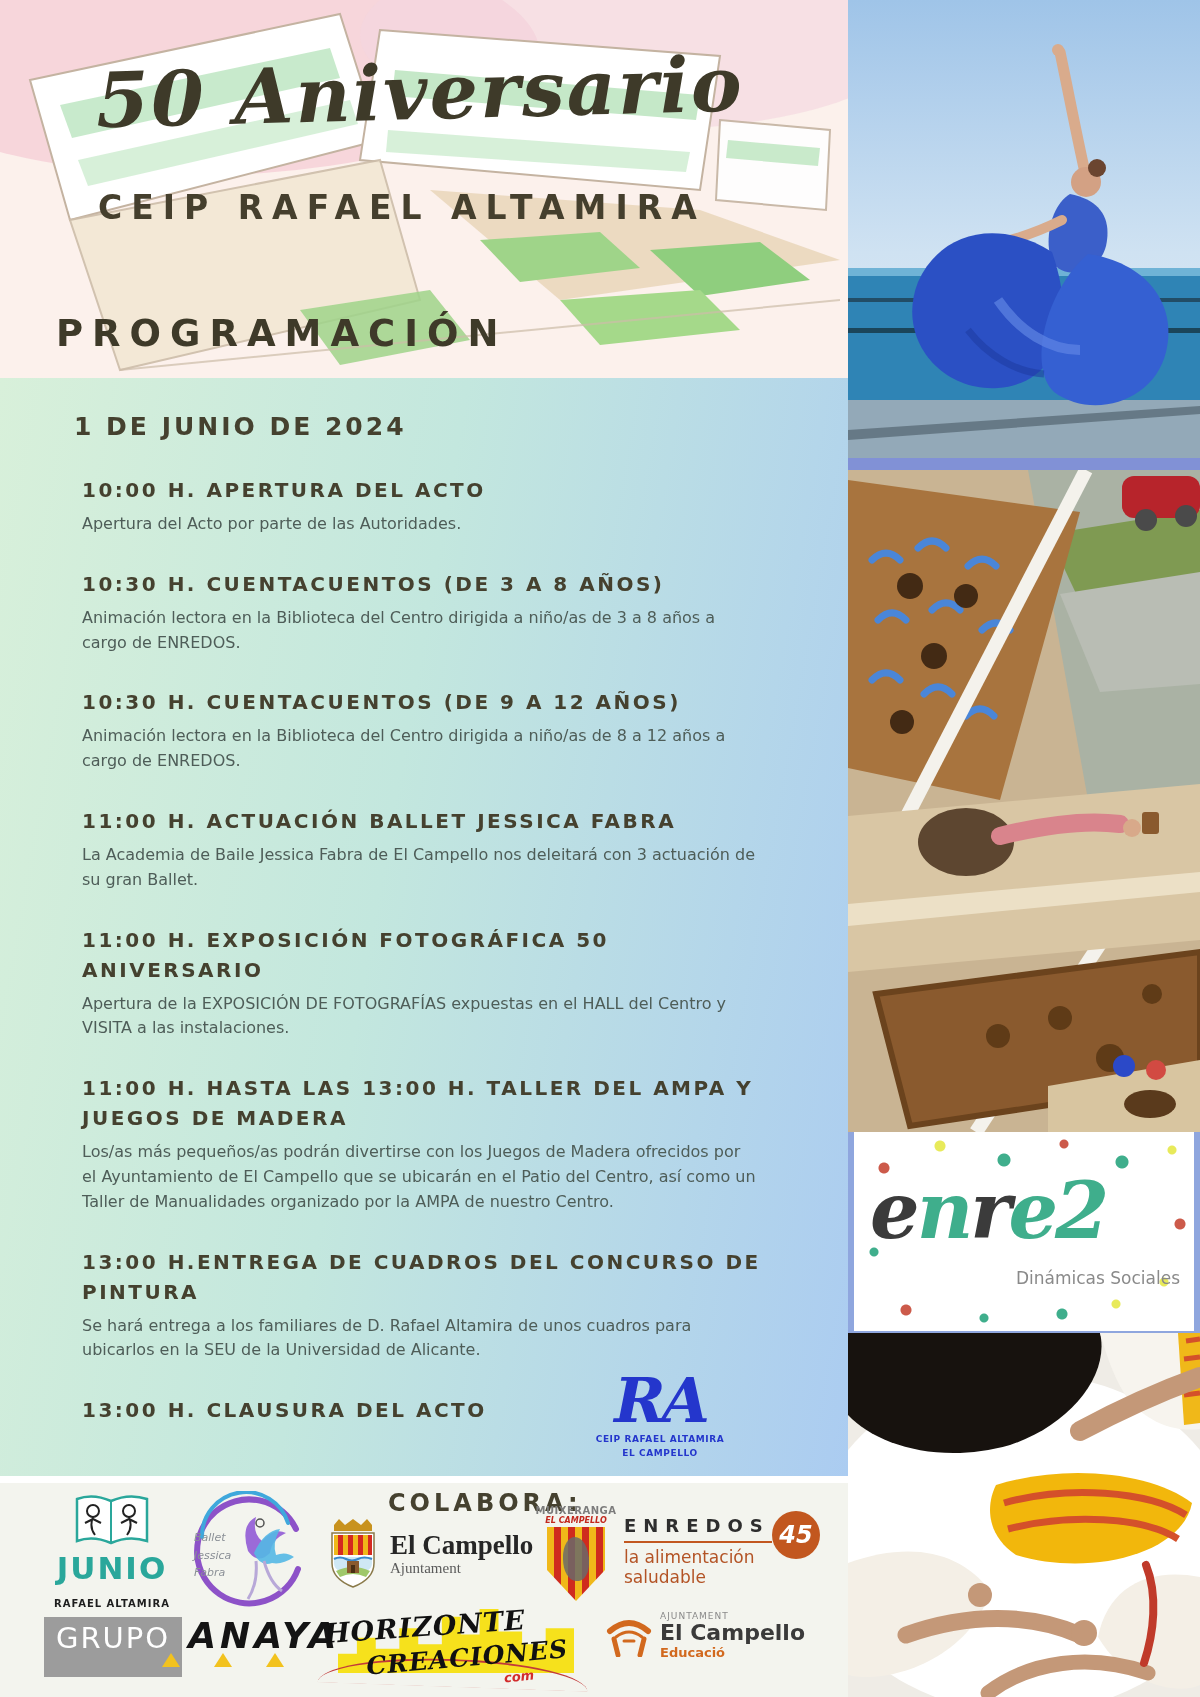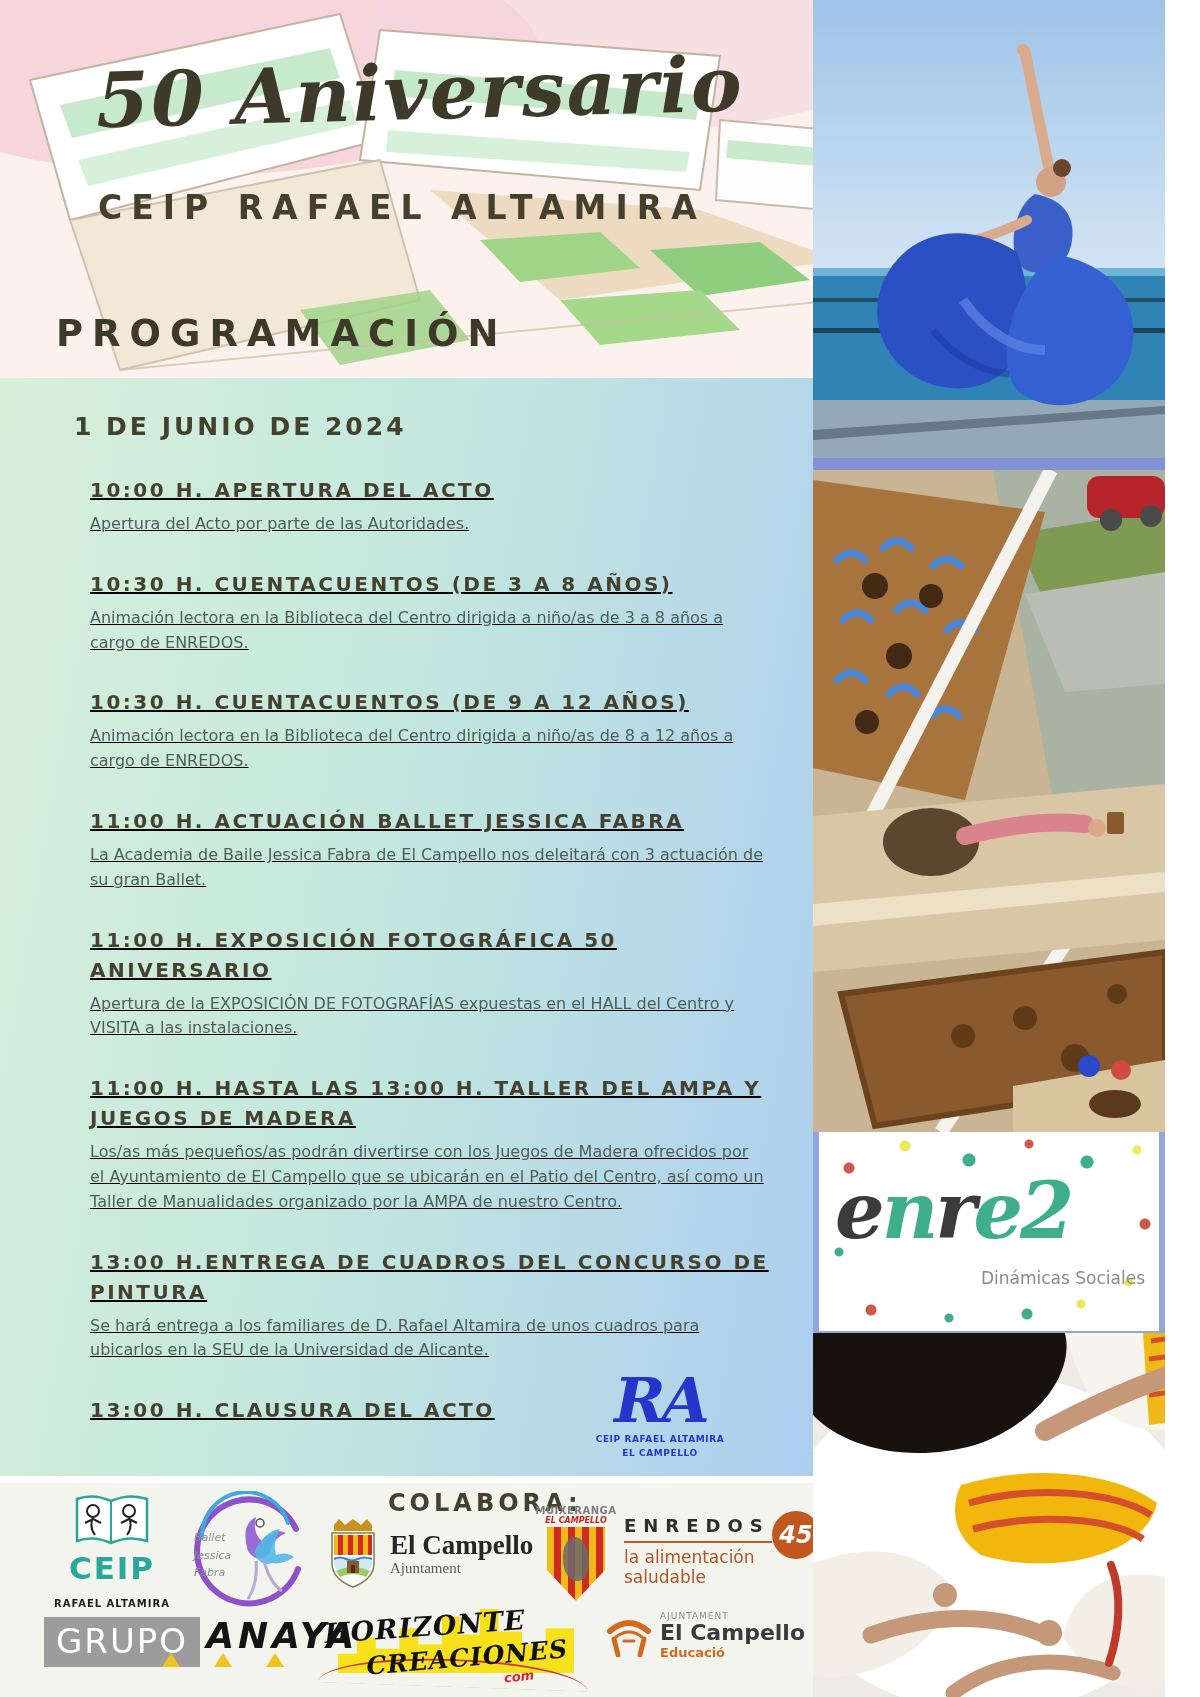--- a/index.html
+++ b/index.html
@@ -13,21 +13,21 @@
             font-style:italic;font-weight:bold;font-size:76px;letter-spacing:2px;color:#3e3a29;
             transform:rotate(-1.5deg);white-space:nowrap;}
   .title-ceip{position:absolute;left:98px;top:188px;font-size:33px;font-weight:bold;
               letter-spacing:9px;color:#453f2d;white-space:nowrap;}
   .title-prog{position:absolute;left:56px;top:312px;font-size:37px;font-weight:bold;
               letter-spacing:9px;color:#3e3a29;white-space:nowrap;}
   .schedule{position:absolute;left:0;top:378px;width:848px;height:1098px;box-sizing:border-box;
             padding:34px 60px 0 74px;
             background:linear-gradient(100deg,#d8f0da 0%,#c3e7de 45%,#abccf1 100%);}
   .date-heading{font-size:25px;font-weight:bold;letter-spacing:3px;color:#45412f;margin:0 0 34px 0;}
-  .event{margin:0 0 32px 16px;text-decoration:underline;}
+  .event{margin:0 0 32px 8px;}
   .event-title{font-size:20px;font-weight:bold;letter-spacing:2.5px;color:#45412f;
                line-height:1.5;margin:0 0 7px 0;}
   .event-desc{font-size:16px;color:#4e5d58;line-height:1.55;margin:0;max-width:676px;}
   .signature{position:absolute;left:580px;top:1368px;width:160px;text-align:center;color:#2436cc;}
   .signature .ra{font-family:"DejaVu Serif",serif;font-style:italic;font-weight:bold;
                  font-size:62px;line-height:1.05;letter-spacing:-4px;}
   .signature .sig-line{font-size:9px;font-weight:bold;letter-spacing:.6px;line-height:1.5;}
   
   .partners{position:absolute;left:0;top:1483px;width:848px;height:214px;background:#f3f4ee;}
   .logo{position:absolute;}
@@ -51,21 +51,21 @@
   .mx-figure{position:absolute;left:16px;top:10px;width:26px;height:44px;background:#6a6a6a;
              border-radius:45% 55% 40% 50%;opacity:.85;}
   .catering{left:624px;top:32px;width:200px;}
   .cat-name{font-size:18px;font-weight:bold;letter-spacing:7px;color:#2e2e2e;}
   .cat-line{width:148px;height:2px;background:#c2571f;margin:5px 0 4px;}
   .cat-tag{font-size:17px;color:#b35325;}
   .cat-circle{position:absolute;right:4px;top:-4px;width:48px;height:48px;border-radius:50%;
               background:#c2571f;color:#fff;font-size:24px;font-weight:bold;font-style:italic;
               display:flex;align-items:center;justify-content:center;}
   .anaya{left:44px;top:134px;display:flex;align-items:flex-start;}
-  .grupo-box{background:#9c9c9c;color:#fff;font-size:34px;letter-spacing:2px;padding:4px 12px 6px;}
+  .grupo-box{background:#9c9c9c;color:#fff;font-size:29px;letter-spacing:2px;padding:4px 12px 22px;}
   .anaya-word{font-size:36px;font-weight:bold;font-style:italic;color:#141414;letter-spacing:4px;
               margin-left:6px;position:relative;top:-2px;}
   .anaya-tris{position:absolute;left:118px;top:36px;display:flex;gap:34px;}
   .anaya-tri{width:0;height:0;border-left:9px solid transparent;border-right:9px solid transparent;
              border-bottom:14px solid #f2c21e;}
   .horizonte{left:318px;top:118px;width:276px;height:90px;}
   .hz-sky{position:absolute;left:20px;top:8px;width:236px;height:64px;background:#f6e11c;
           clip-path:polygon(0 100%,0 70%,8% 70%,8% 45%,16% 45%,16% 62%,26% 62%,26% 30%,34% 30%,34% 55%,
           44% 55%,44% 12%,52% 12%,52% 40%,60% 40%,60% 0,68% 0,68% 35%,78% 35%,78% 55%,88% 55%,88% 30%,
           100% 30%,100% 100%);}
@@ -76,21 +76,21 @@
   .hz-com{position:absolute;left:186px;top:68px;font-size:13px;font-style:italic;font-weight:bold;
           color:#d22c2c;transform:rotate(-6deg);}
   .hz-arc{position:absolute;left:0;top:58px;width:270px;height:26px;border:0;border-top:2px solid #c23a3a;
           border-radius:50%/100% 100% 0 0;transform:rotate(2deg);}
   .ajedu{left:606px;top:128px;display:flex;align-items:center;}
   .ajedu-text{margin-left:8px;}
   .ajedu-top{font-size:9px;color:#8a8a8a;letter-spacing:1px;}
   .ajedu-name{font-size:22px;font-weight:bold;color:#3a3a3a;line-height:1.1;}
   .ajedu-sub{font-size:13px;color:#d2691e;font-weight:bold;}
   
-  .right-col{position:absolute;left:813px;top:0;width:352px;height:1697px;background:#f9a8d4;}
+  .right-col{position:absolute;left:848px;top:0;width:352px;height:1697px;background:#f9a8d4;}
   .photo{position:relative;overflow:hidden;}
   .photo svg{display:block;}
   .photo-dancer{height:458px;}
   .photo-divider{height:12px;background:#8191d6;}
   .photo-games{height:662px;}
   .enre2-panel{height:201px;background:#8fa6de;box-sizing:border-box;padding:0 6px;}
   .enre2-card{position:relative;width:100%;height:199px;background:#fff;
     background-image:
       radial-gradient(circle 6px at 30px 36px,#cc5a4a 0 5px,transparent 6px),
       radial-gradient(circle 6px at 86px 14px,#e8ea5a 0 5px,transparent 6px),
@@ -190,21 +190,21 @@
 
       <div class="logo ampa">
         <svg width="78" height="56" viewBox="0 0 78 56">
           <path d="M4 6 Q20 0 38 8 Q56 0 74 6 L74 48 Q56 42 38 50 Q20 42 4 48 Z" fill="#ffffff" stroke="#2aa79b" stroke-width="2.5"></path>
           <line x1="38" y1="8" x2="38" y2="50" stroke="#2aa79b" stroke-width="2"></line>
           <circle cx="20" cy="18" r="6" fill="none" stroke="#222" stroke-width="2"></circle>
           <path d="M20 24 Q16 34 22 42 M20 26 L12 30 M20 26 L28 30" stroke="#222" stroke-width="2" fill="none"></path>
           <circle cx="56" cy="18" r="6" fill="none" stroke="#222" stroke-width="2"></circle>
           <path d="M56 24 Q60 34 54 42 M56 26 L48 30 M56 26 L64 30" stroke="#222" stroke-width="2" fill="none"></path>
         </svg>
-        <div class="ampa-name">CEIP</div>
+        <div class="ampa-name">JUNIO</div>
         <div class="ampa-sub">RAFAEL ALTAMIRA</div>
       </div>
 
       <div class="logo ballet">
         <svg width="130" height="120" viewBox="0 0 130 120">
           <path d="M118 38 A52 52 0 1 0 120 78" fill="none" stroke="#8d52c8" stroke-width="6" stroke-linecap="round"></path>
           <path d="M110 32 A44 44 0 0 0 24 46" fill="none" stroke="#3fa8dc" stroke-width="4" stroke-linecap="round"></path>
           <path d="M70 60 Q62 34 78 26 Q74 42 84 50 Q96 36 108 42 Q94 48 92 62 Q80 74 70 60 Z" fill="#9b6ad8"></path>
           <path d="M76 62 Q86 40 102 38 Q94 52 98 64 Q108 60 116 66 Q104 74 94 72 Q82 76 76 62 Z" fill="#54b8e4" opacity="0.9"></path>
           <path d="M78 70 Q80 92 70 108 M86 70 Q92 92 104 100" stroke="#b8a8d8" stroke-width="3" fill="none"></path>

